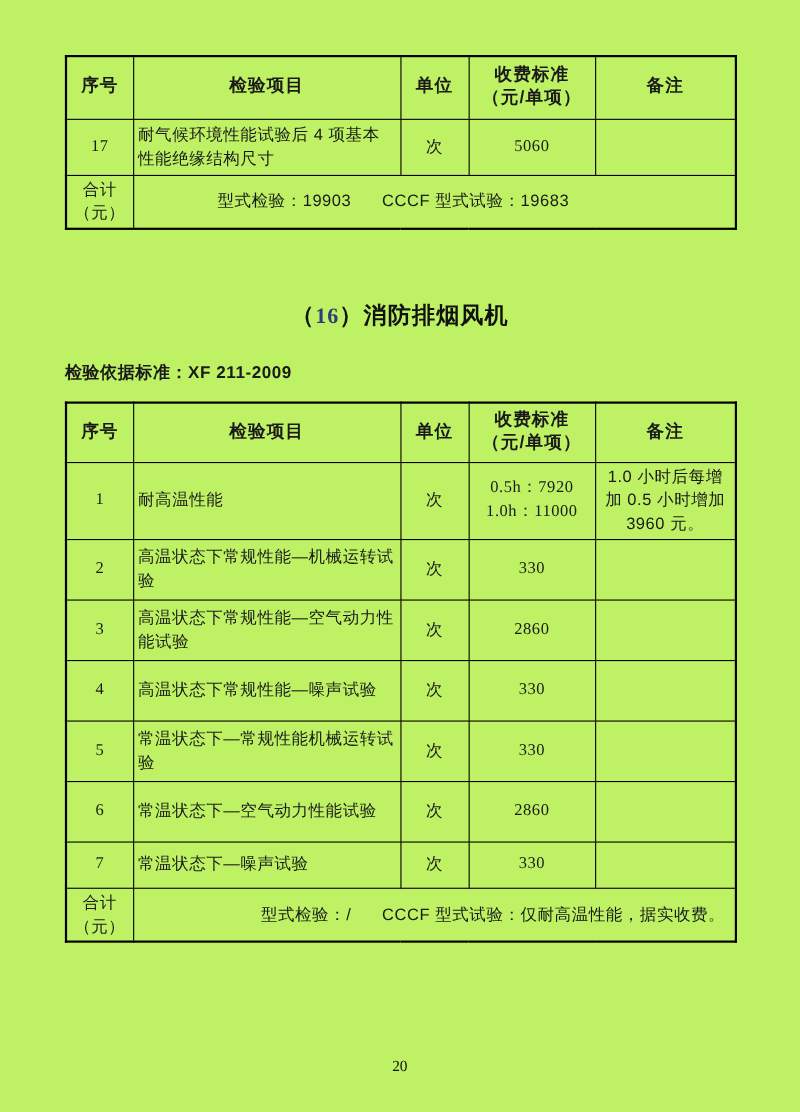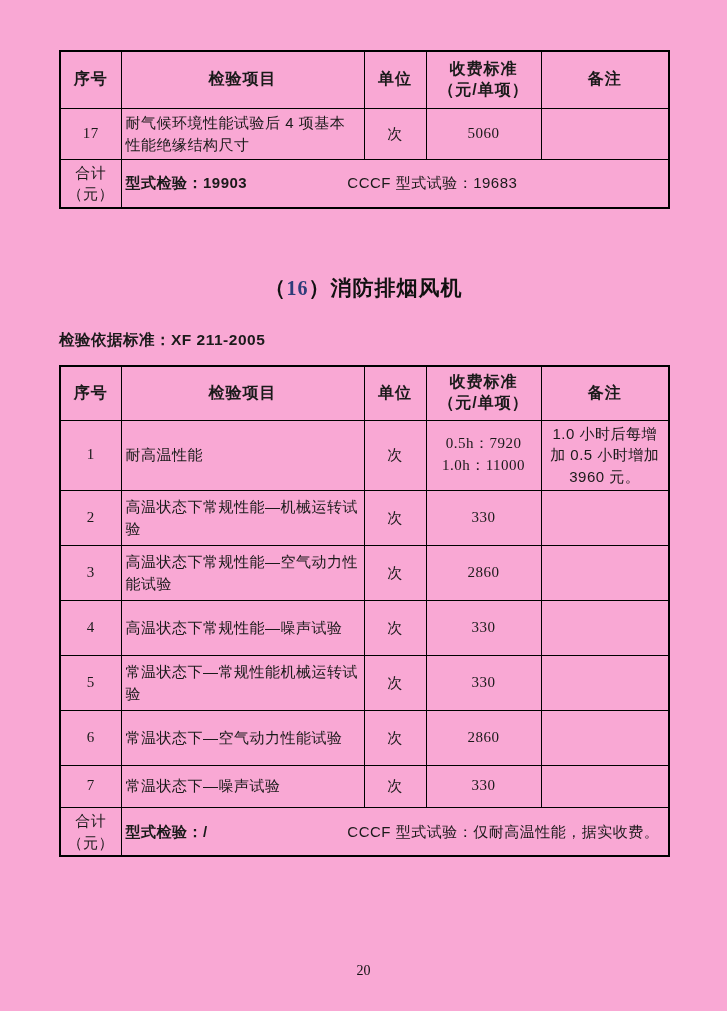--- a/index.html
+++ b/index.html
@@ -10,21 +10,21 @@
   body {
     width: 727px;
     height: 1011px;
     font-family: "Liberation Sans", "DejaVu Sans", sans-serif;
     color: #1a1a1a;
   }
   .page {
     position: relative;
     width: 727px;
     height: 1011px;
-    background: #f9a8d4;
+    background: #bef264;
     overflow: hidden;
   }
   .content {
     margin: 0 59px;
   }
 
   
   table.fee-table {
     border-collapse: collapse;
     table-layout: fixed;
@@ -67,21 +67,21 @@
     padding-right: 10px;
   }
   td.c-remark { padding-left: 8px; padding-right: 8px; line-height: 1.5; }
   .serif { font-family: "Liberation Serif", "DejaVu Serif", serif; font-size: 16px; }
   td.c-fee .fee-line { text-align: center; }
   td.c-fee .num { font-family: "Liberation Serif", "DejaVu Serif", serif; }
 
   td.c-total-label { text-align: center; line-height: 1.35; padding: 2px 0; }
   td.c-total-body  { padding-left: 12px; }
   .total-line { display: flex; align-items: center; width: 100%; }
-  .total-line .part-left  { flex: 0 0 36%; text-align: left; font-weight: bold; }
+  .total-line .part-left  { flex: 0 0 36%; text-align: right; }
   .total-line .part-right { flex: 1 1 auto; text-align: left; margin-left: 28px; }
 
   
   .section-title {
     margin-top: 64px;
     text-align: center;
     font-size: 21px;
     font-weight: bold;
     line-height: 30px;
     letter-spacing: 1px;
@@ -156,21 +156,21 @@
             <span class="part-right">CCCF 型式试验：19683</span>
           </div>
         </td>
       </tr>
     </tbody>
       </table>
 
     <div class="section-title"><span>（</span><span class="title-number">16</span><span>）</span><span>消防排烟风机</span>
     </div>
 
-    <div class="standard-line">检验依据标准：XF 211-2005</div>
+    <div class="standard-line">检验依据标准：XF 211-2009</div>
 
     <table class="fee-table t2">
       <colgroup>
         <col style="width:61px">
           <col style="width:243px">
           <col style="width:62px">
           <col style="width:115px">
           <col style="width:128px">
       </colgroup>
       <tbody>

